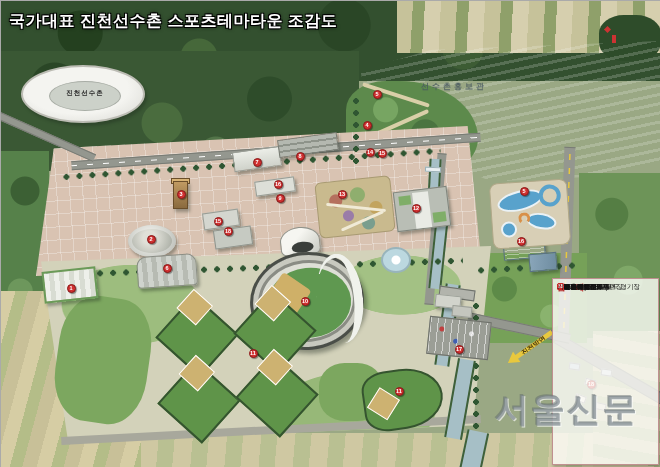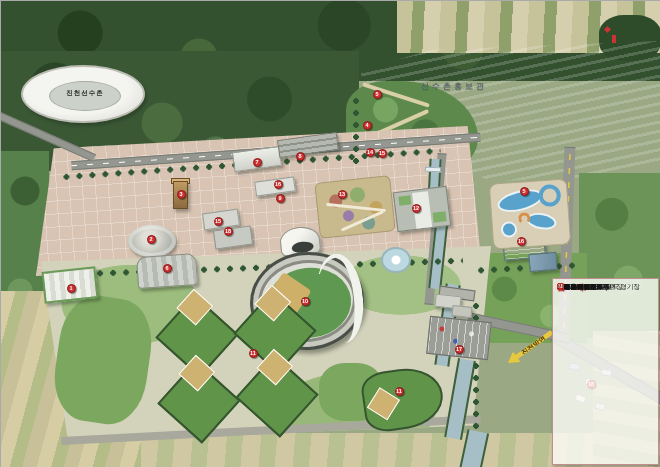--- a/index.html
+++ b/index.html
@@ -311,20 +311,21 @@
   <div class="bfield bf4">
       <div class="bsand"></div>
     </div>
   <div class="bfield-r">
       <div class="bsand-r"></div>
     </div>
 
   <div class="util1"></div>
   <div class="util2"></div>
 
+  <div class="title">국가대표 진천선수촌 스포츠테마타운 조감도</div>
   <div class="lake-label">선수촌홍보관</div>
   <div class="roadsign">진천방면</div>
 
   <div id="markers">
       <div class="marker" style="left: 371.5px; top: 88.5px;">5</div>
       <div class="marker" style="left: 361.5px; top: 119.5px;">4</div>
       <div class="marker" style="left: 364.5px; top: 146.5px;">14</div>
       <div class="marker" style="left: 376.5px; top: 147.5px;">15</div>
       <div class="marker" style="left: 294.5px; top: 150.5px;">8</div>
       <div class="marker" style="left: 251.5px; top: 156.5px;">7</div>
@@ -418,14 +419,15 @@
           <span class="legend-badge">17</span>
           <span class="legend-label">주차장</span>
         </div>
         <div class="legend-item">
           <span class="legend-badge">18</span>
           <span class="legend-label">기존마을(62가구)</span>
         </div>
       </div>
   </div>
 
+  <div class="wm-logo">서울신문</div>
 
 </div>
 
 </body></html>

